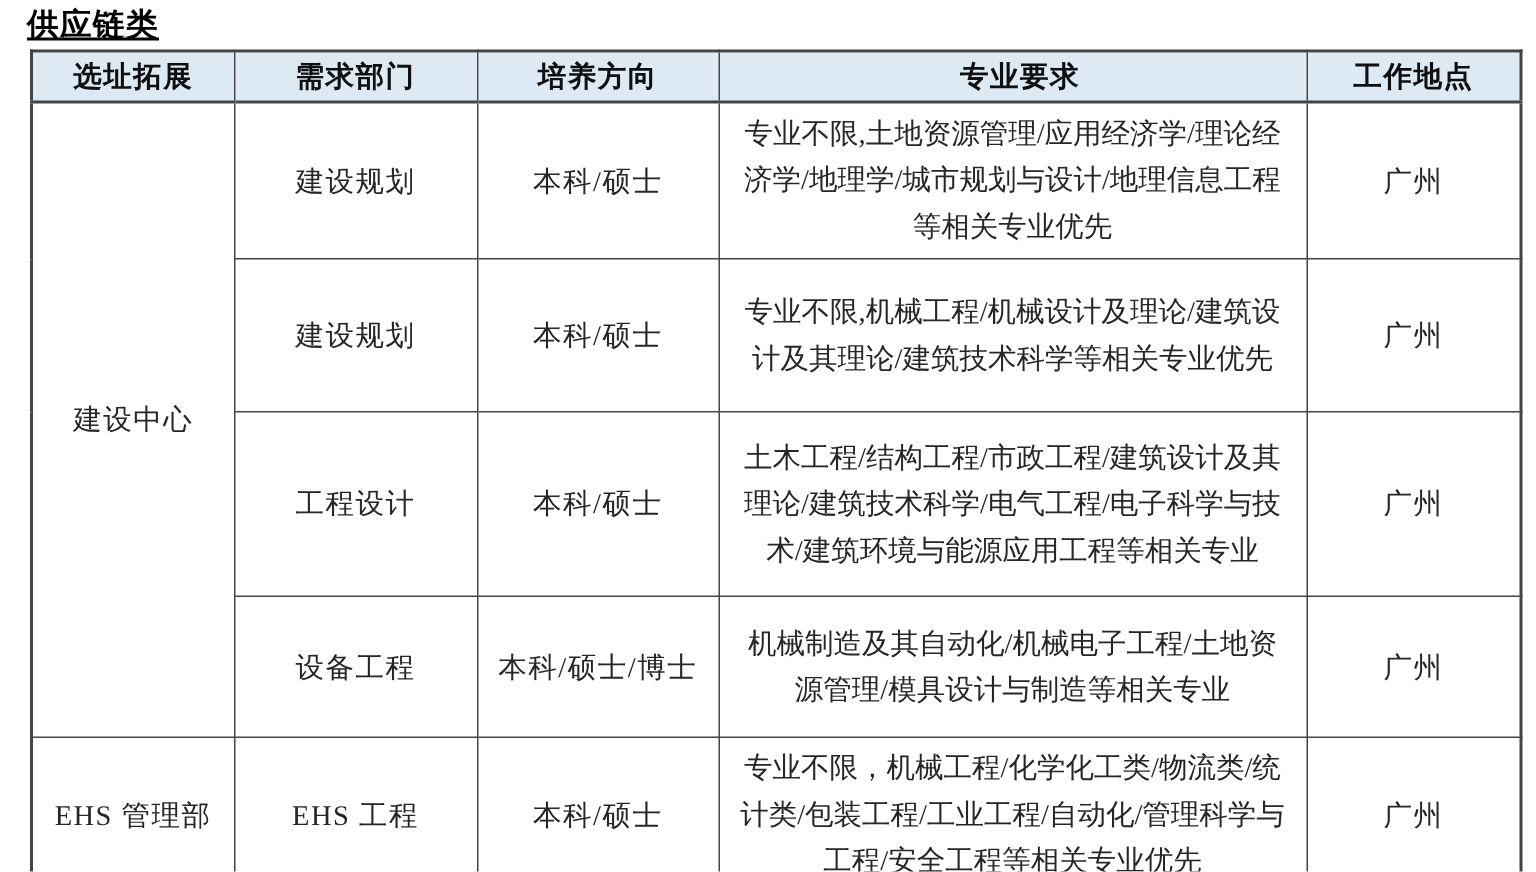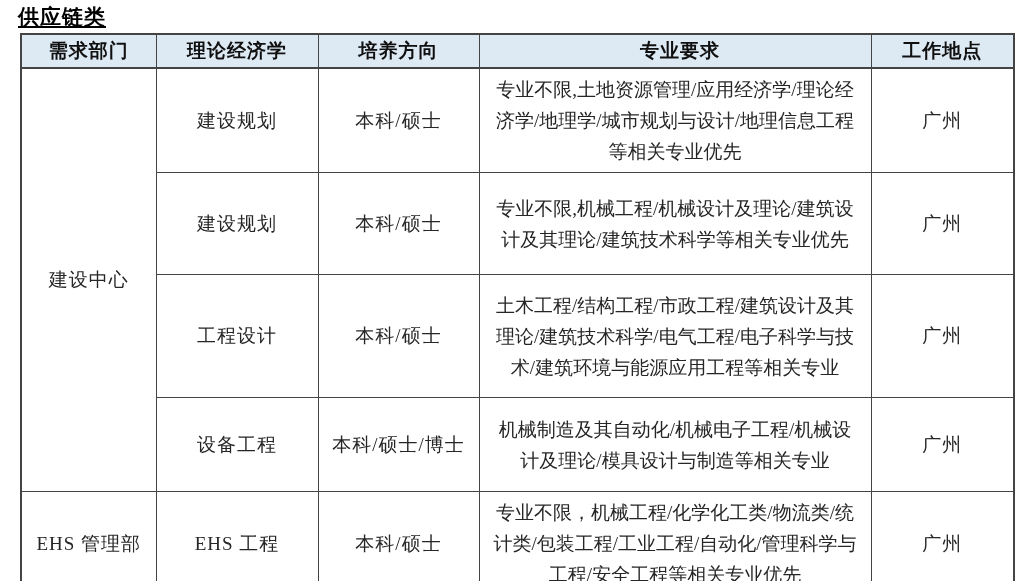--- a/index.html
+++ b/index.html
@@ -71,22 +71,22 @@
 <table class="jobs">
   <colgroup>
     <col style="width:135px">
     <col style="width:162px">
     <col style="width:161px">
     <col style="width:392px">
     <col style="width:143px">
   </colgroup>
   <tbody>
       <tr class="head">
+    <th>选址拓展</th>
     <th>需求部门</th>
-    <th>理论经济学</th>
     <th>培养方向</th>
     <th class="left">专业要求</th>
     <th>工作地点</th>
   </tr>
   <tr class="r1">
     <td class="center" rowspan="4">建设中心</td>
     <td class="center">建设规划</td>
     <td class="center">本科/硕士</td>
     <td class="majors">专业不限,土地资源管理/应用经济学/理论经济学/地理学/城市规划与设计/地理信息工程等相关专业优先</td>
     <td class="center">广州</td>
@@ -99,21 +99,21 @@
   </tr>
   <tr class="r3">
     <td class="center">工程设计</td>
     <td class="center">本科/硕士</td>
     <td class="majors">土木工程/结构工程/市政工程/建筑设计及其理论/建筑技术科学/电气工程/电子科学与技术/建筑环境与能源应用工程等相关专业</td>
     <td class="center">广州</td>
   </tr>
   <tr class="r4">
     <td class="center">设备工程</td>
     <td class="center">本科/硕士/博士</td>
-    <td class="majors">机械制造及其自动化/机械电子工程/机械设计及理论/模具设计与制造等相关专业</td>
+    <td class="majors">机械制造及其自动化/机械电子工程/土地资源管理/模具设计与制造等相关专业</td>
     <td class="center">广州</td>
   </tr>
   <tr class="r5">
     <td class="center">EHS 管理部</td>
     <td class="center">EHS 工程</td>
     <td class="center">本科/硕士</td>
     <td class="majors">专业不限，机械工程/化学化工类/物流类/统计类/包装工程/工业工程/自动化/管理科学与工程/安全工程等相关专业优先</td>
     <td class="center">广州</td>
   </tr>
 </tbody>

